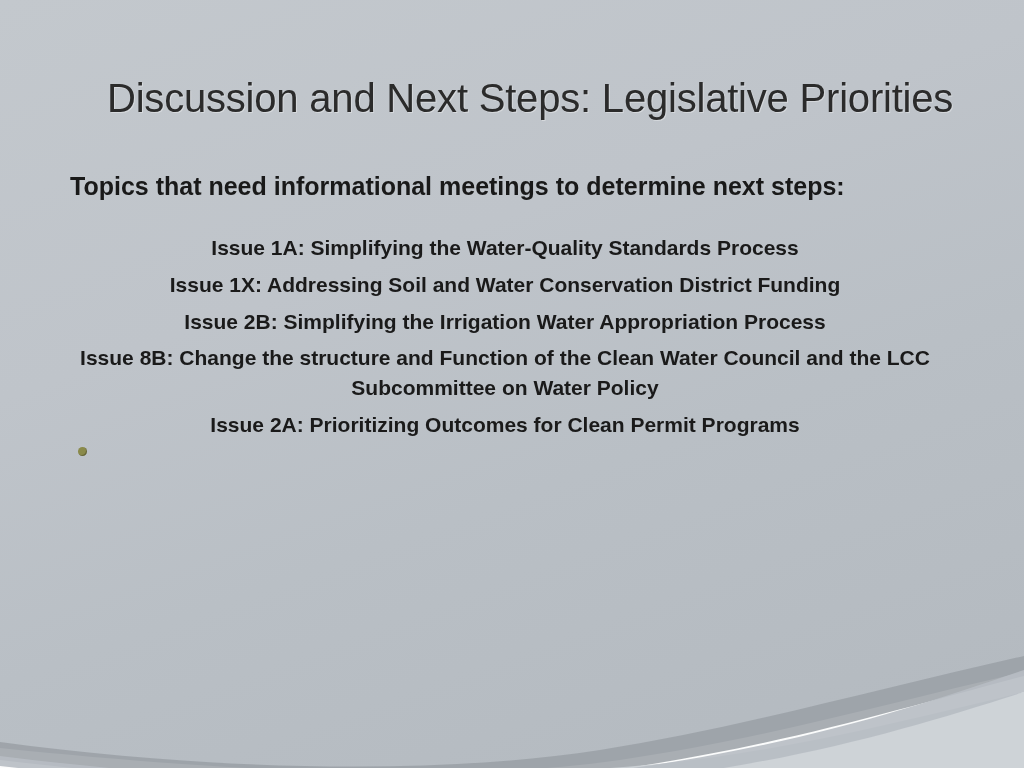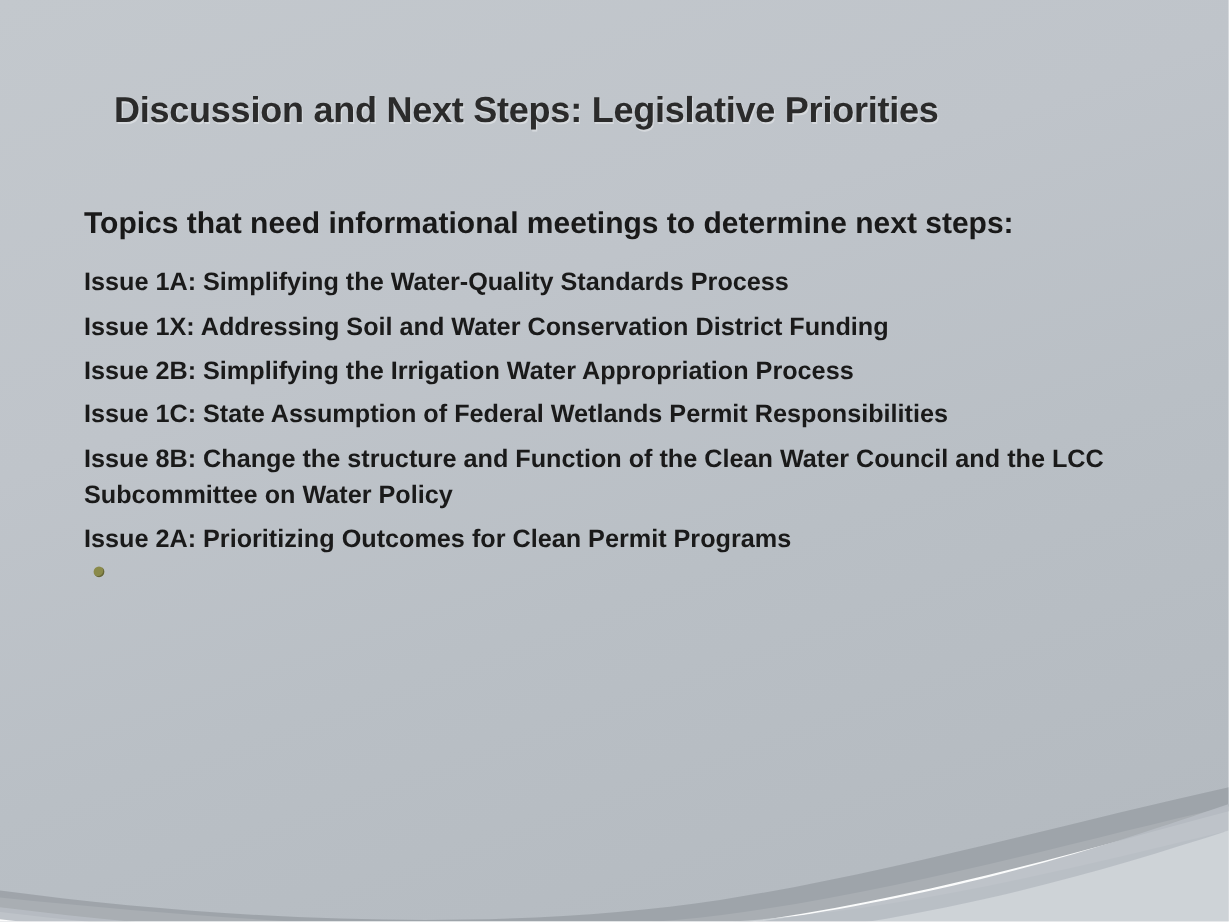--- a/index.html
+++ b/index.html
@@ -21,57 +21,58 @@
   }
   
   .swoosh {
     position: absolute;
     pointer-events: none;
   }
   .swoosh svg { display: block; }
 
   .title {
     position: absolute;
-    left: 95px;
+    left: 107px;
     top: 76px;
     width: 860px;
-    font-size: 30px;
-    font-weight: bold;
+    font-size: 40px;
+    font-weight: normal;
     color: #2b2b2b;
     letter-spacing: -0.2px;
     text-shadow: 1px 1px 0 rgba(255,255,255,0.35);
     white-space: nowrap;
   }
 
   .body-block {
     position: absolute;
     left: 70px;
     top: 170px;
     width: 890px;
   }
   .lead {
     font-size: 25px;
     font-weight: bold;
     color: #191919;
     line-height: 1.32;
-    margin-bottom: 18px;
+    margin-bottom: 30px;
     max-width: 860px;
   }
   .issues {
     list-style: none;
     margin: 0;
     padding: 0;
   }
   .issues li {
     font-size: 21px;
     font-weight: bold;
     color: #1a1a1a;
     line-height: 1.42;
     margin-bottom: 7px;
     max-width: 870px;
+    text-align: center;
   }
   .bullet-row {
     margin-top: 6px;
     display: flex;
     align-items: center;
   }
   .bullet-dot {
     width: 9px;
     height: 9px;
     border-radius: 50%;
@@ -95,21 +96,20 @@
   </div>
 
   <div class="title">Discussion and Next  Steps: Legislative Priorities</div>
 
   <div class="body-block">
     <div class="lead">Topics that need informational meetings to determine next steps:</div>
     <ul class="issues">
       <li>Issue 1A: Simplifying the Water-Quality Standards Process</li>
       <li>Issue 1X:  Addressing Soil and Water Conservation District Funding</li>
       <li>Issue 2B: Simplifying the Irrigation Water Appropriation Process</li>
-      <li>Issue 1C: State Assumption of Federal Wetlands Permit Responsibilities</li>
       <li>Issue 8B: Change the structure and Function of the Clean Water Council and the LCC Subcommittee on Water Policy</li>
       <li>Issue 2A: Prioritizing Outcomes for Clean Permit Programs</li>
     </ul>
     <div class="bullet-row">
       <span class="bullet-dot"></span>
     </div>
   </div>
 
 </div>
 

